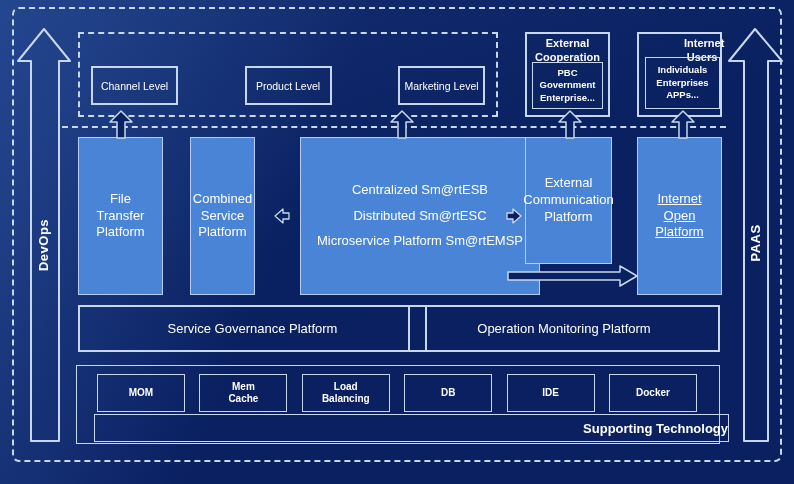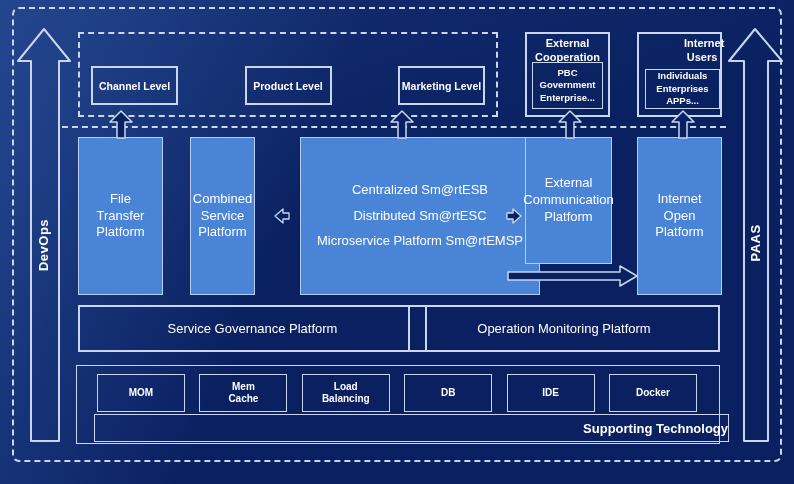--- a/index.html
+++ b/index.html
@@ -16,21 +16,21 @@
     border-top:2px dashed #c7d7ee;}
   svg.arrow{position:absolute;overflow:visible;z-index:6;}
   .vlabel{position:absolute;width:120px;height:20px;line-height:20px;text-align:center;
     font-size:13px;font-weight:700;letter-spacing:.5px;transform:rotate(-90deg);z-index:7;}
   
   .levels-box{position:absolute;left:78px;top:32px;width:420px;height:85px;
     border:2px dashed #c7d7ee;display:flex;justify-content:space-between;
     align-items:flex-end;padding:0 11px 10px 11px;}
   .level{width:87px;height:39px;border:2px solid #c7d7ee;display:flex;
     align-items:center;justify-content:center;text-align:center;
-    font-size:10.5px;font-weight:700;margin-top:36px;}
+    font-size:10.5px;font-weight:400;margin-top:36px;}
   .titled-box{position:absolute;top:32px;width:85px;height:85px;border:2px solid #c7d7ee;}
   .titled-box .t{margin-top:3px;text-align:center;font-size:11px;font-weight:700;line-height:1.25;}
   .member-box{position:absolute;left:5px;right:5px;bottom:6px;border:1.5px solid #c7d7ee;
     display:flex;flex-direction:column;align-items:center;justify-content:center;
     text-align:center;font-size:9.5px;font-weight:700;line-height:1.3;}
   
   .plat{position:absolute;top:137px;background:#4a84d6;border:1.5px solid #b6cdee;
     display:flex;flex-direction:column;align-items:center;justify-content:center;
     text-align:center;font-size:13px;line-height:1.3;}
   
@@ -86,21 +86,21 @@
       <span class="line">Cooperation</span>
     </div>
     <div class="member-box" style="height:47px;">
       <span class="line">PBC Government</span>
       <span class="line">Enterprise...</span>
     </div>
   </div>
 
   <div class="titled-box" style="left:637px;padding-left:45px;">
     <div class="t">Internet Users</div>
-    <div class="member-box" style="height:40px;left:6px;right:0;">
+    <div class="member-box" style="height:52px;left:6px;right:0;">
       <span class="line">Individuals</span>
       <span class="line">Enterprises</span>
       <span class="line">APPs...</span>
     </div>
   </div>
 
   <div class="plat" style="left:78px;width:85px;height:158px;">
     <span class="line">File</span>
     <span class="line">Transfer</span>
     <span class="line">Platform</span>
@@ -117,21 +117,21 @@
     <span class="line">Distributed Sm@rtESC</span>
     <span class="line">Microservice Platform Sm@rtEMSP</span>
   </div>
 
   <div class="plat" style="left:525px;width:87px;height:127px;">
     <span class="line">External</span>
     <span class="line">Communication</span>
     <span class="line">Platform</span>
   </div>
 
-  <div class="plat" style="left:637px;width:85px;height:158px;">
+  <div class="plat" style="left:637px;width:85px;height:158px;text-decoration:underline;">
     <span class="line">Internet</span>
     <span class="line">Open</span>
     <span class="line">Platform</span>
   </div>
 
   <svg class="arrow" style="left:109px;top:110px;" width="24" height="29" viewBox="0 0 24 29">
     <polygon points="12,1 23,12 16,12 16,28 8,28 8,12 1,12" fill="#0a2161" stroke="#c7d7ee" stroke-width="1.5" stroke-linejoin="round"></polygon>
   </svg>
   <svg class="arrow" style="left:390px;top:110px;" width="24" height="29" viewBox="0 0 24 29">
     <polygon points="12,1 23,12 16,12 16,28 8,28 8,12 1,12" fill="#0a2161" stroke="#c7d7ee" stroke-width="1.5" stroke-linejoin="round"></polygon>

